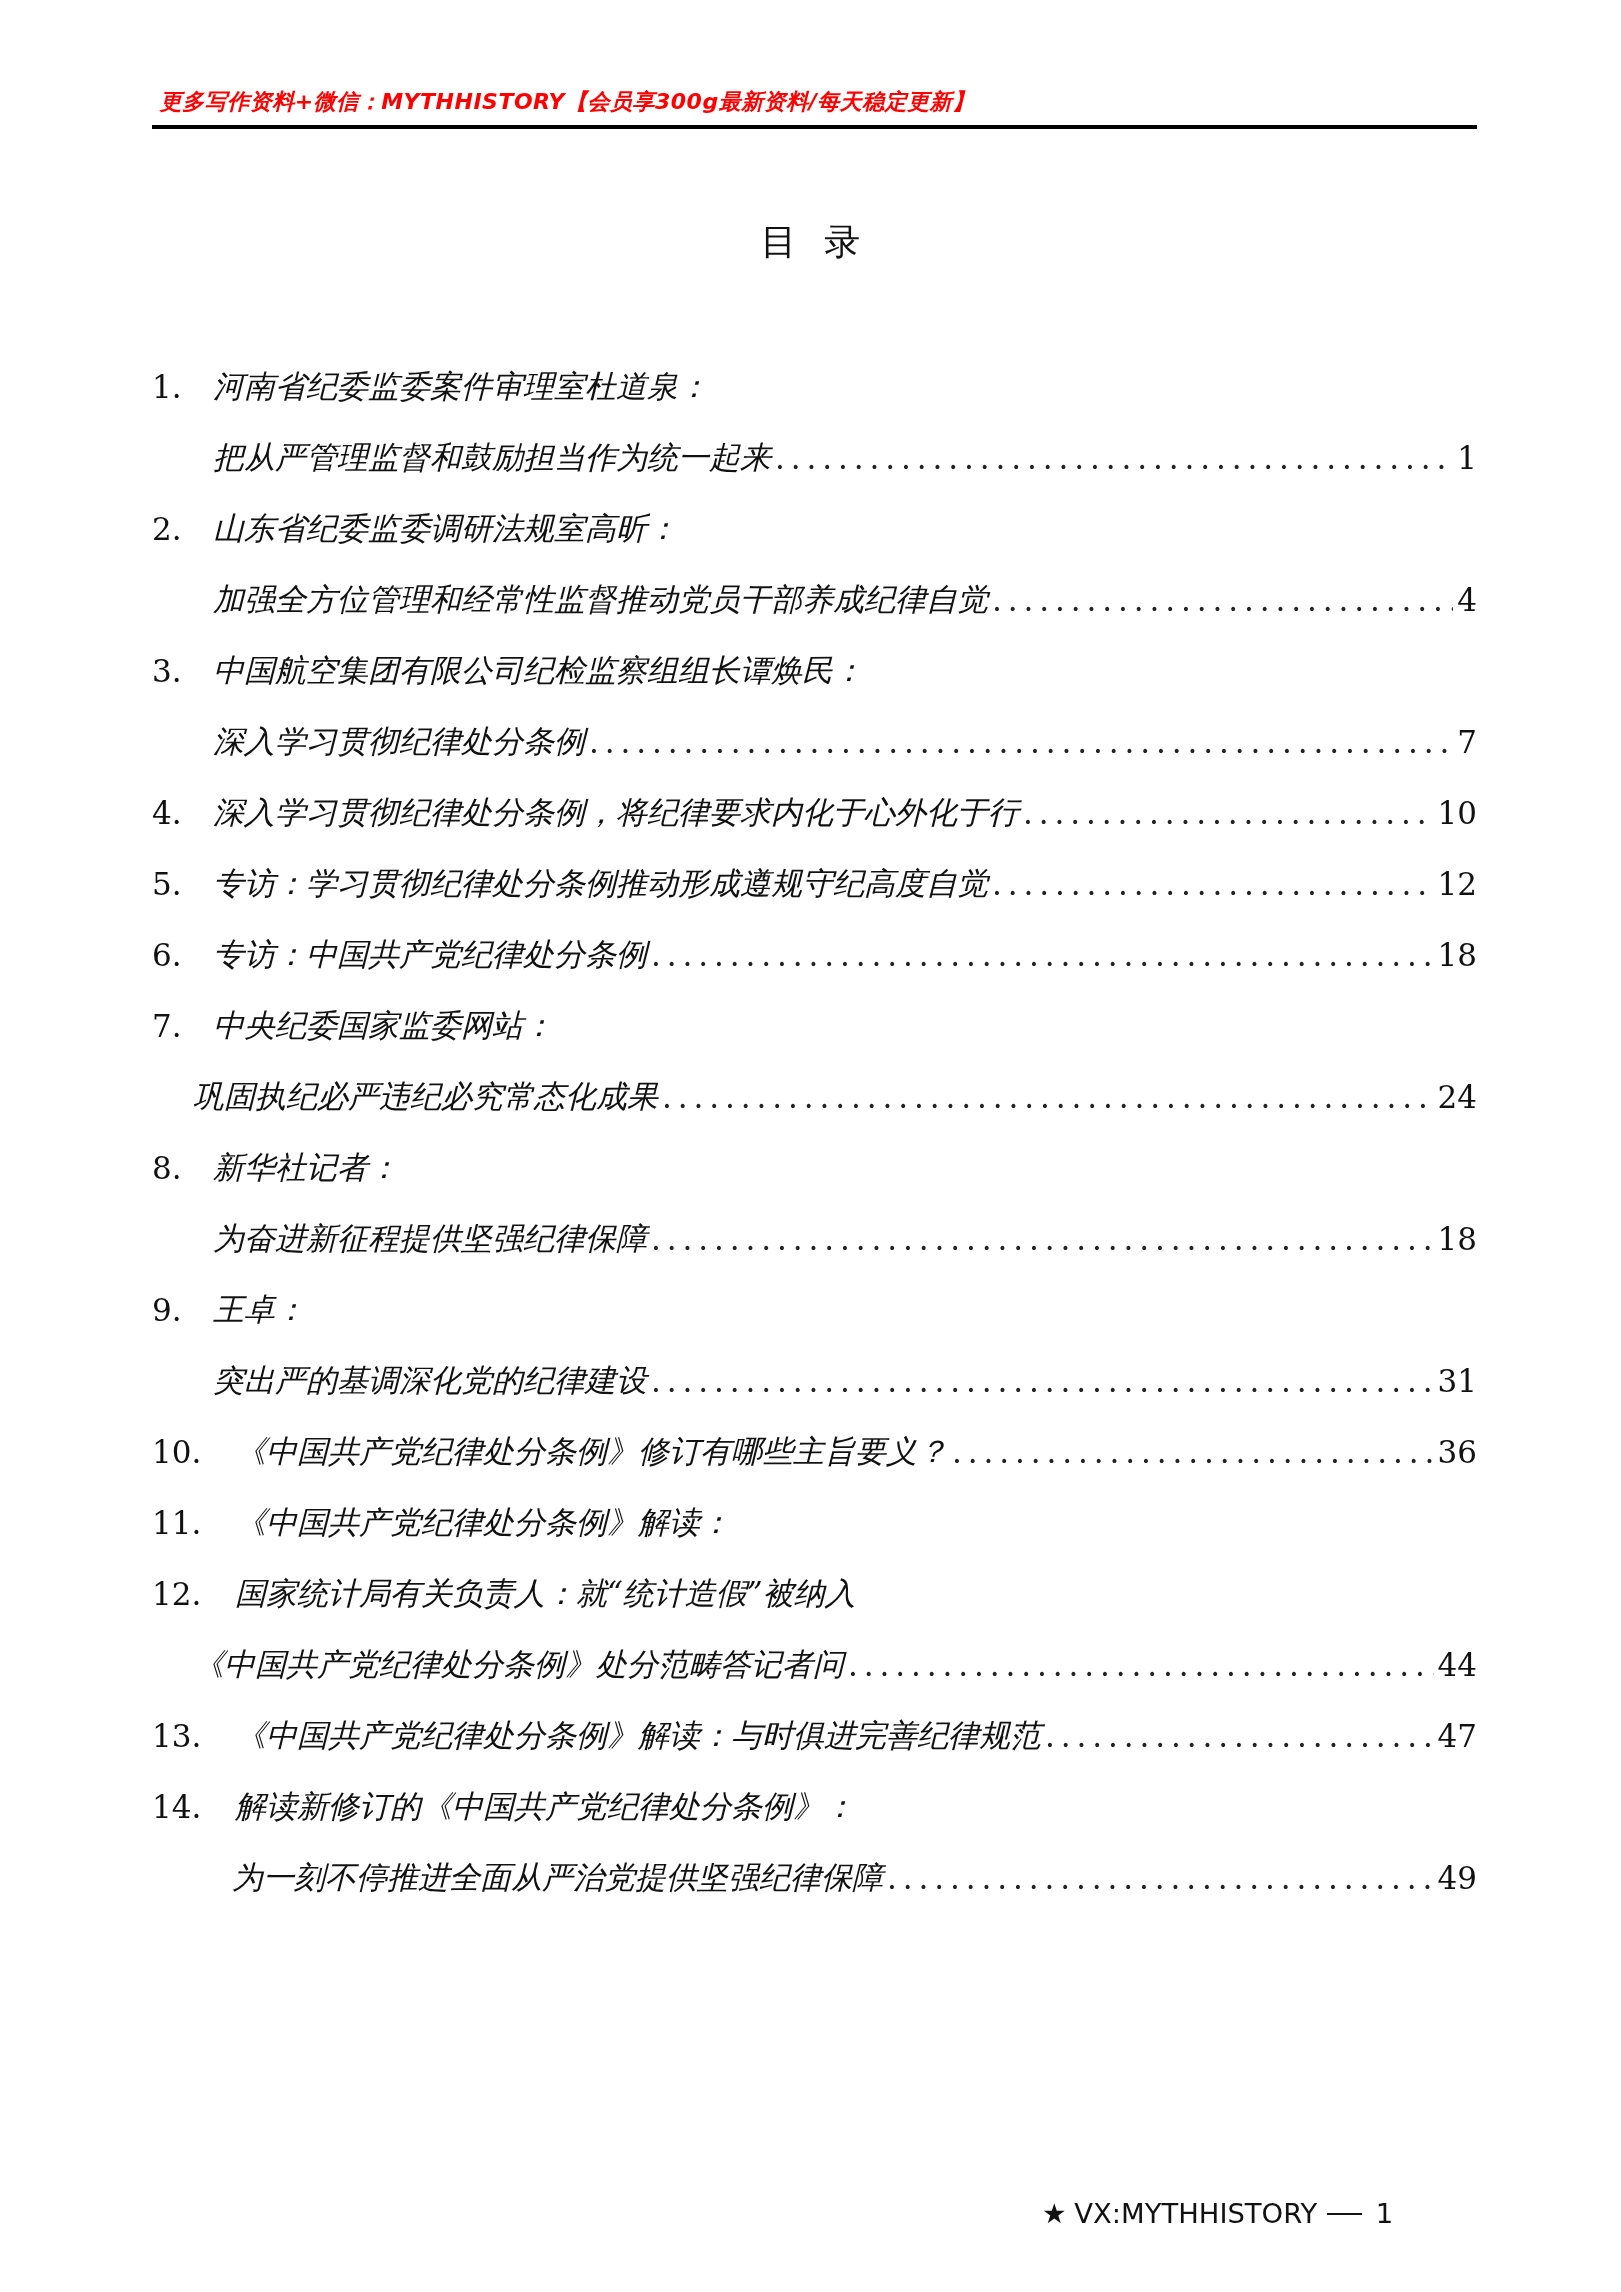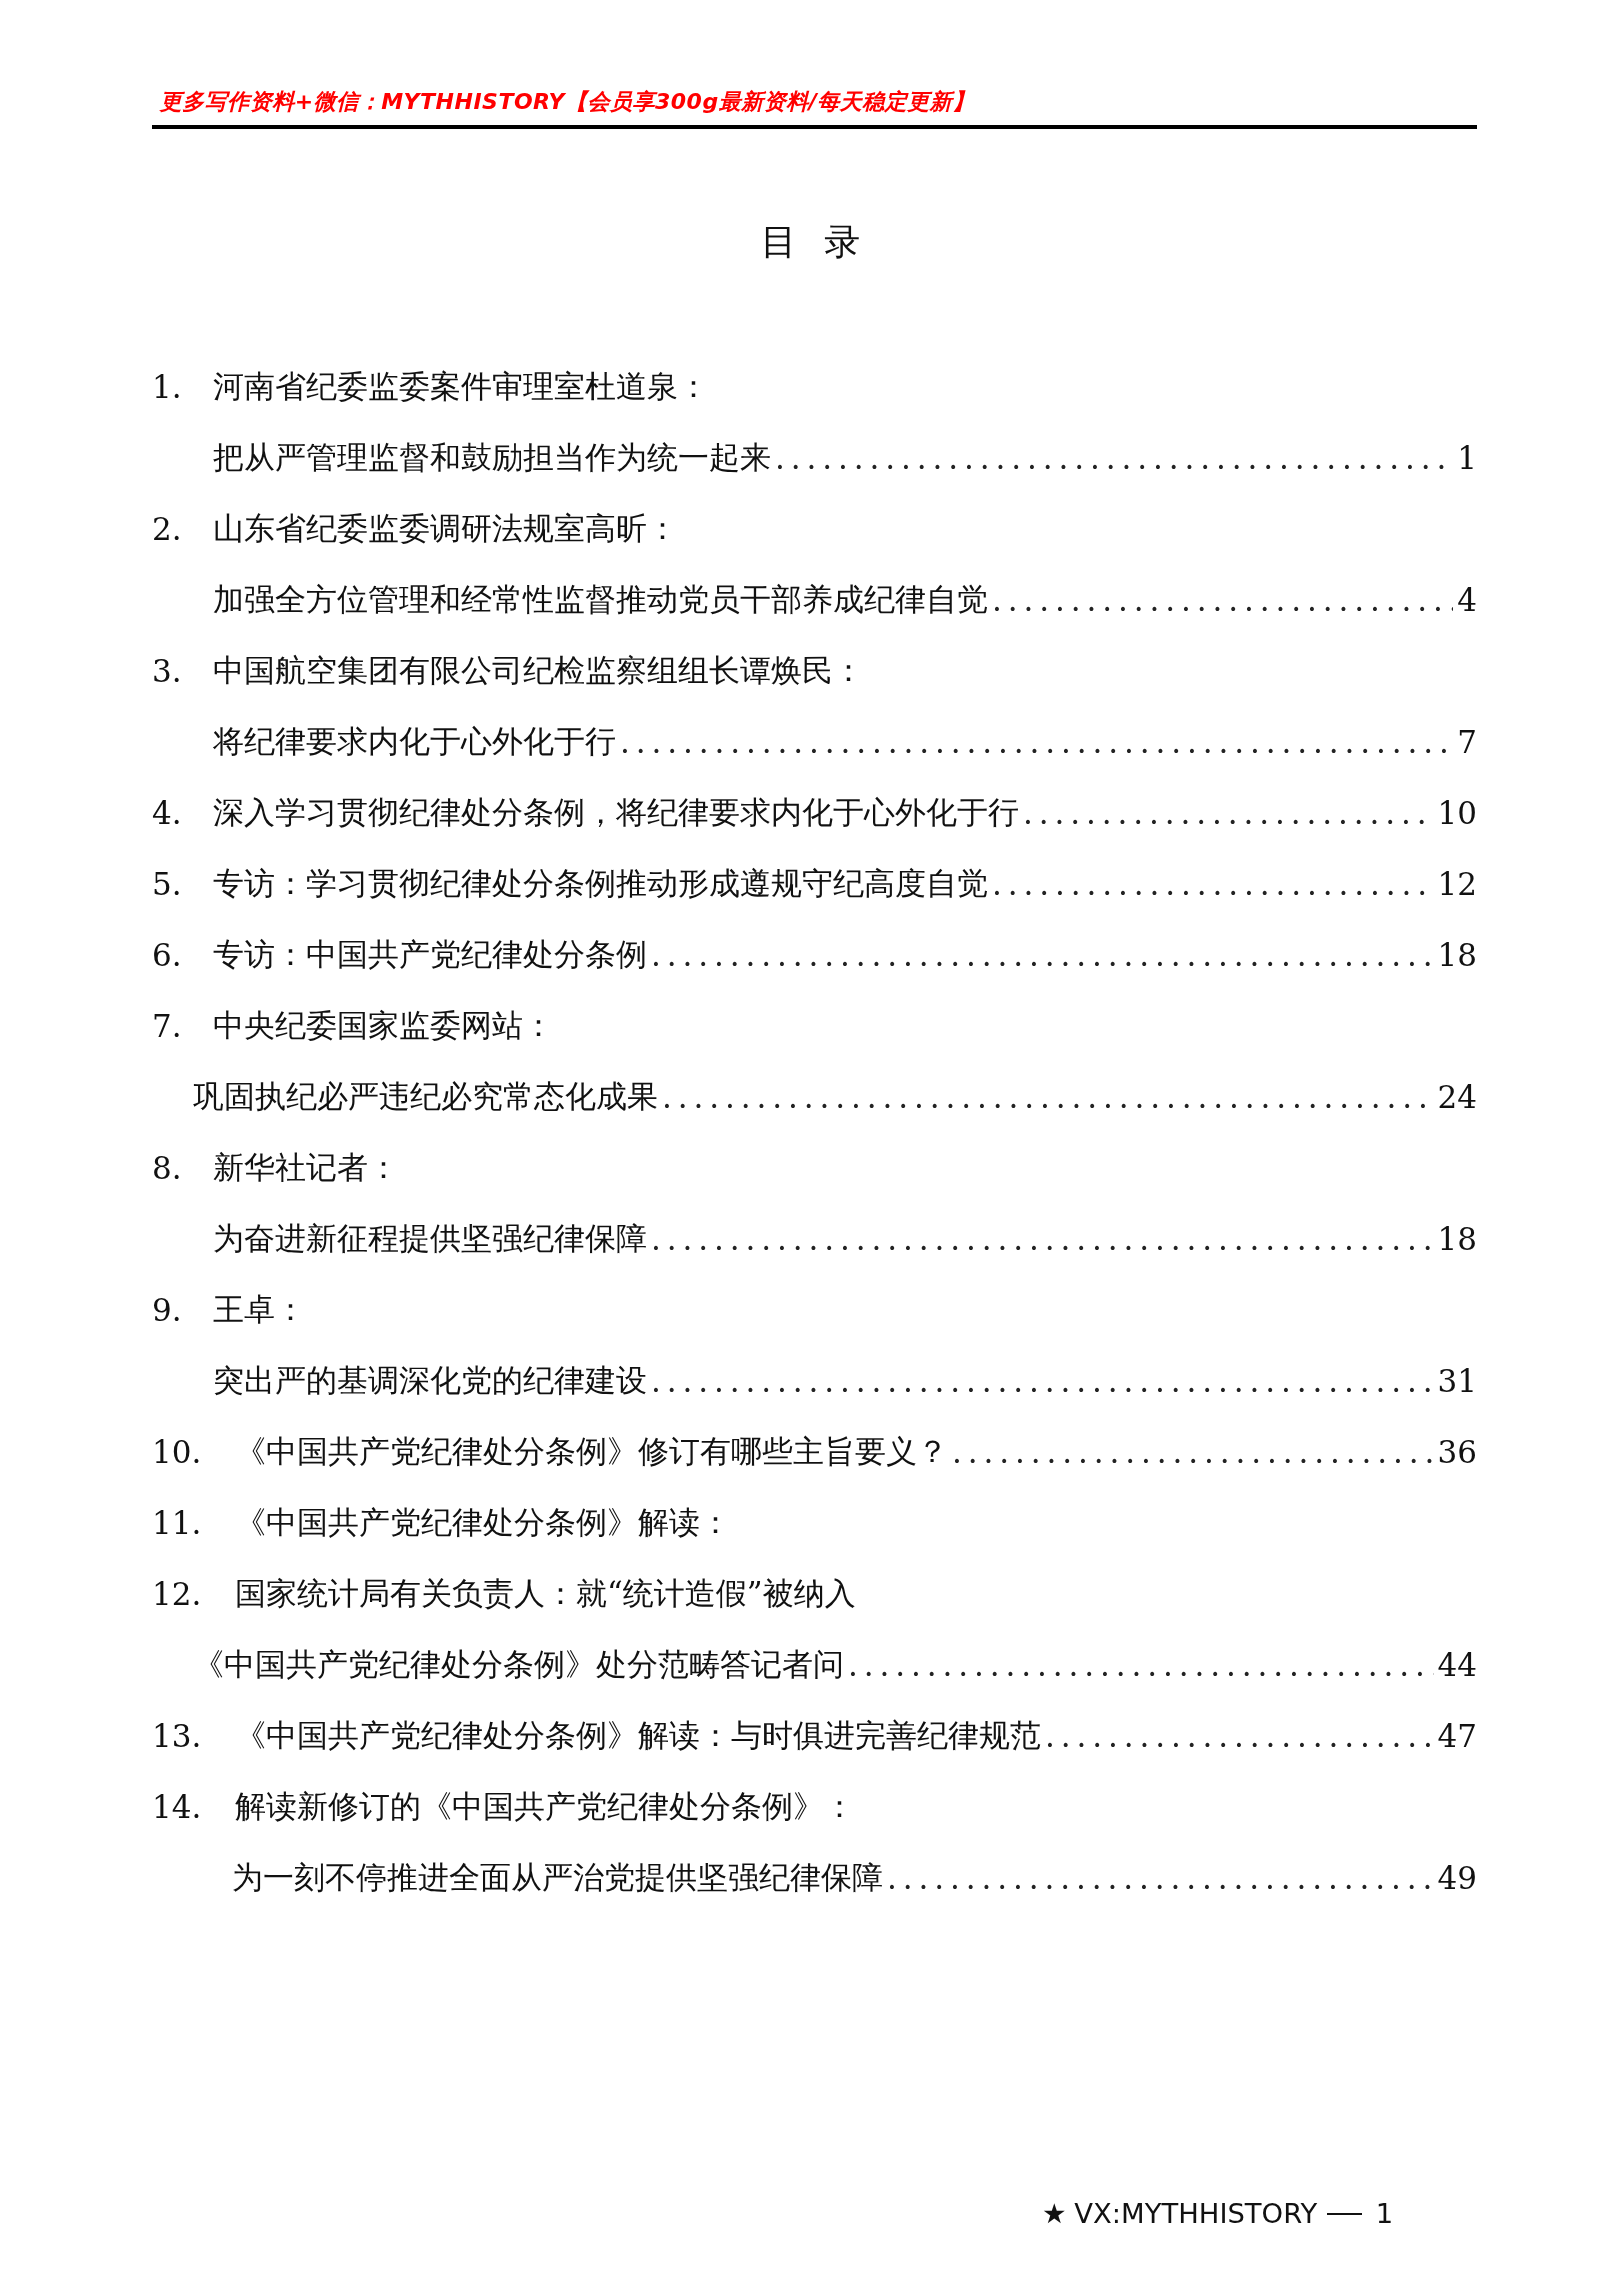--- a/index.html
+++ b/index.html
@@ -10,21 +10,21 @@
                  font-style: italic; color: #ff0000; font-size: 22px; letter-spacing: 0.5px;
                  padding-left: 7.8px; height: 35px; line-height: 35px; }
   .header-rule { height: 3.9px; background: #000; margin-top: 5.9px; }
   .title { position: absolute; top: 218px; left: 0; width: 1621px; text-align: center;
            font-family: "DejaVu Sans", "Liberation Sans", sans-serif; font-size: 36px;
            letter-spacing: 27.4px; padding-left: 27.4px; box-sizing: border-box; }
   .toc { position: absolute; top: 351px; left: 152px; width: 1325px; }
   .row { height: 71px; display: flex; align-items: center; font-size: 31px; white-space: nowrap; }
   .num { display: inline-block; width: 61px; flex: none; }
   .num.wide { width: 83px; }
-  .text { flex: none; }
+  .text { flex: none; font-style: italic; }
   .dots { flex: 1; overflow: hidden; letter-spacing: 5.9px; color: #222; margin: 0 3.9px; }
   .dots::before { content: "................................................................................................................................"; }
   .page { flex: none; }
   .cont { padding-left: 61px; }
   .cont.c2 { padding-left: 41px; }
   .cont.c3 { padding-left: 80px; }
   .footer { position: absolute; top: 2198px; left: 1042px; font-family: "DejaVu Sans", "Liberation Sans", sans-serif;
             font-size: 27.4px; display: flex; align-items: center; }
   .footer .dash { display: inline-block; width: 35px; height: 2px; background: #111; margin: 0 13.7px 0 9.8px; }
 </style>
@@ -58,21 +58,21 @@
     <span class="text">加强全方位管理和经常性监督推动党员干部养成纪律自觉</span>
     <span class="dots"></span>
     <span class="page">4</span>
   </div>
 
   <div class="row">
     <span class="num">3.</span>
     <span class="text">中国航空集团有限公司纪检监察组组长谭焕民：</span>
   </div>
   <div class="row cont">
-    <span class="text">将纪律要求内化于心外化于行</span>
+    <span class="text">深入学习贯彻纪律处分条例</span>
     <span class="dots"></span>
     <span class="page">7</span>
   </div>
 
   <div class="row">
     <span class="num">4.</span>
     <span class="text">深入学习贯彻纪律处分条例，将纪律要求内化于心外化于行</span>
     <span class="dots"></span>
     <span class="page">10</span>
   </div>

